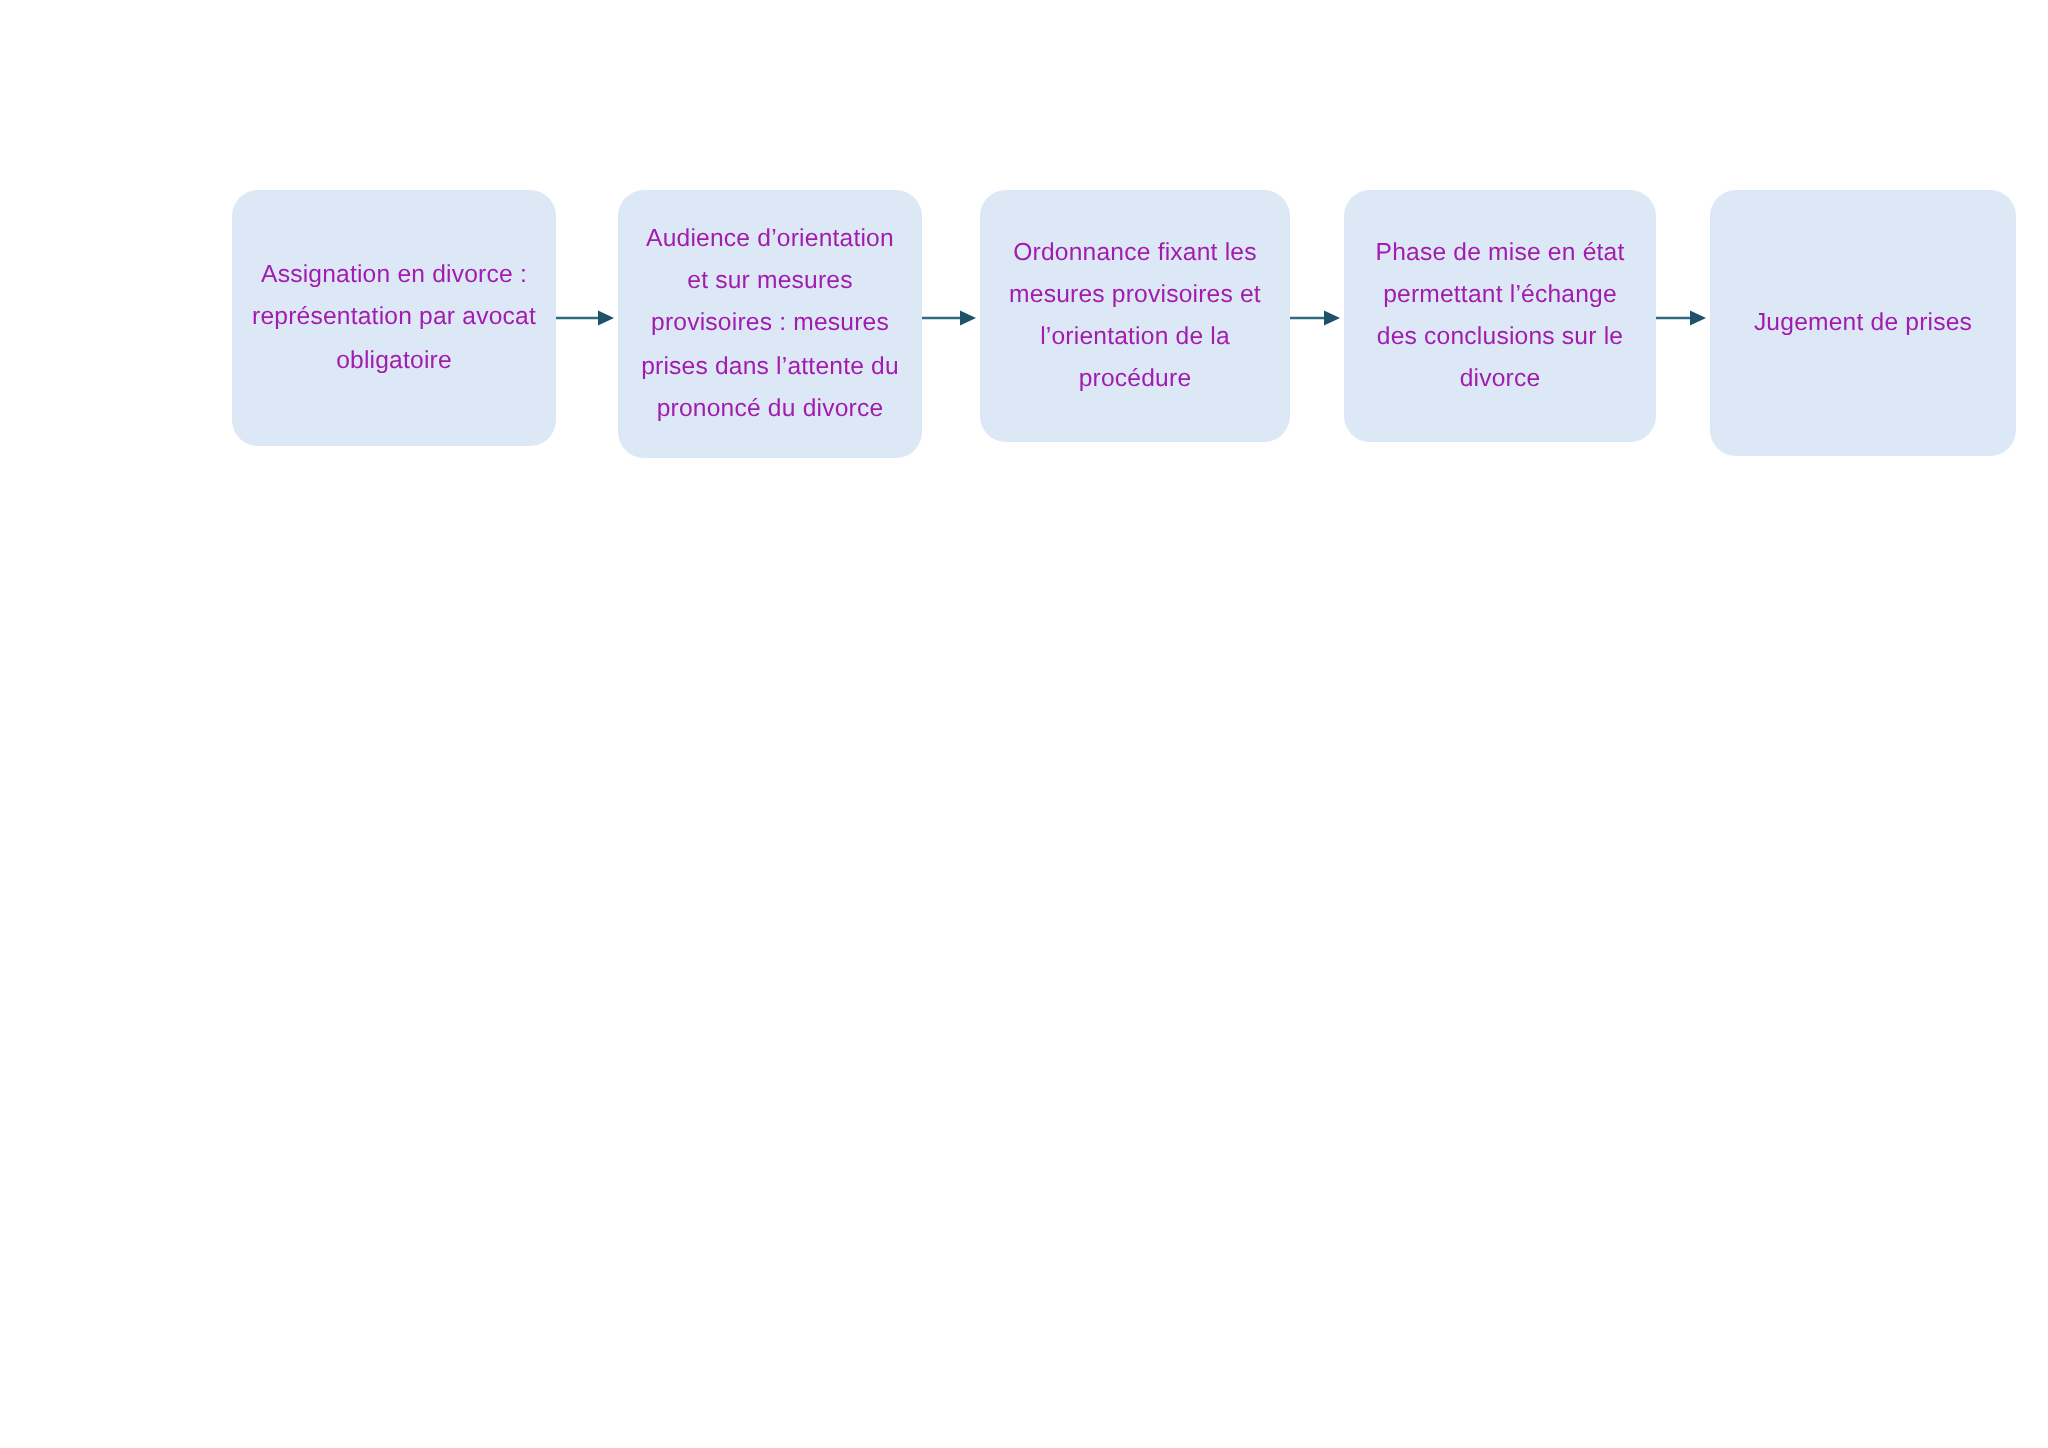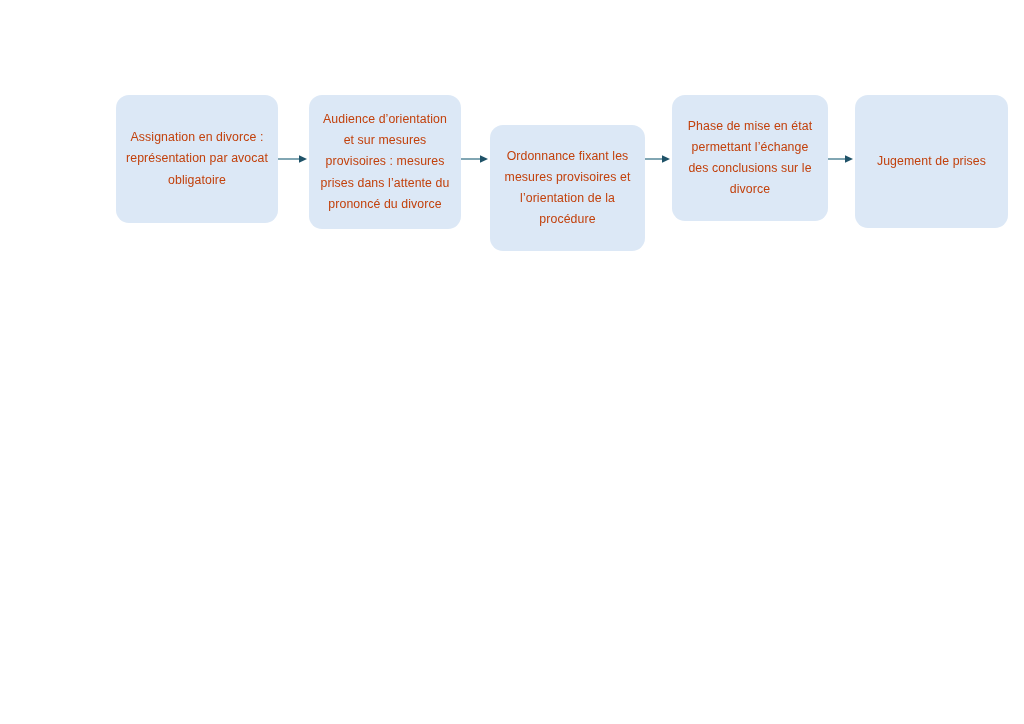--- a/index.html
+++ b/index.html
@@ -37,37 +37,37 @@
   }
 
   .node {
     box-sizing: border-box;
     background: #dce8f6;
     border-radius: 13px;
     display: flex;
     align-items: center;
     justify-content: center;
     text-align: center;
-    color: #c2410c;
+    color: #a21caf;
     font-size: 12.3px;
     line-height: 1.72;
     padding: 6px 9px;
     letter-spacing: 0.1px;
     flex: 0 0 auto;
   }
 
   .node-text {
     display: block;
     width: 100%;
   }
 
   
   .node-1 { width: 162px; height: 128px; margin-left: 40px; }
   .node-2 { width: 152px; height: 134px; }
-  .node-3 { width: 155px; height: 126px; margin-top: 30px; }
+  .node-3 { width: 155px; height: 126px; }
   .node-4 { width: 156px; height: 126px; justify-content: flex-end; }
   .node-5 { width: 153px; height: 133px; }
 
   .connector {
     flex: 0 0 auto;
     height: 128px;
     display: flex;
     align-items: center;
     justify-content: center;
   }

